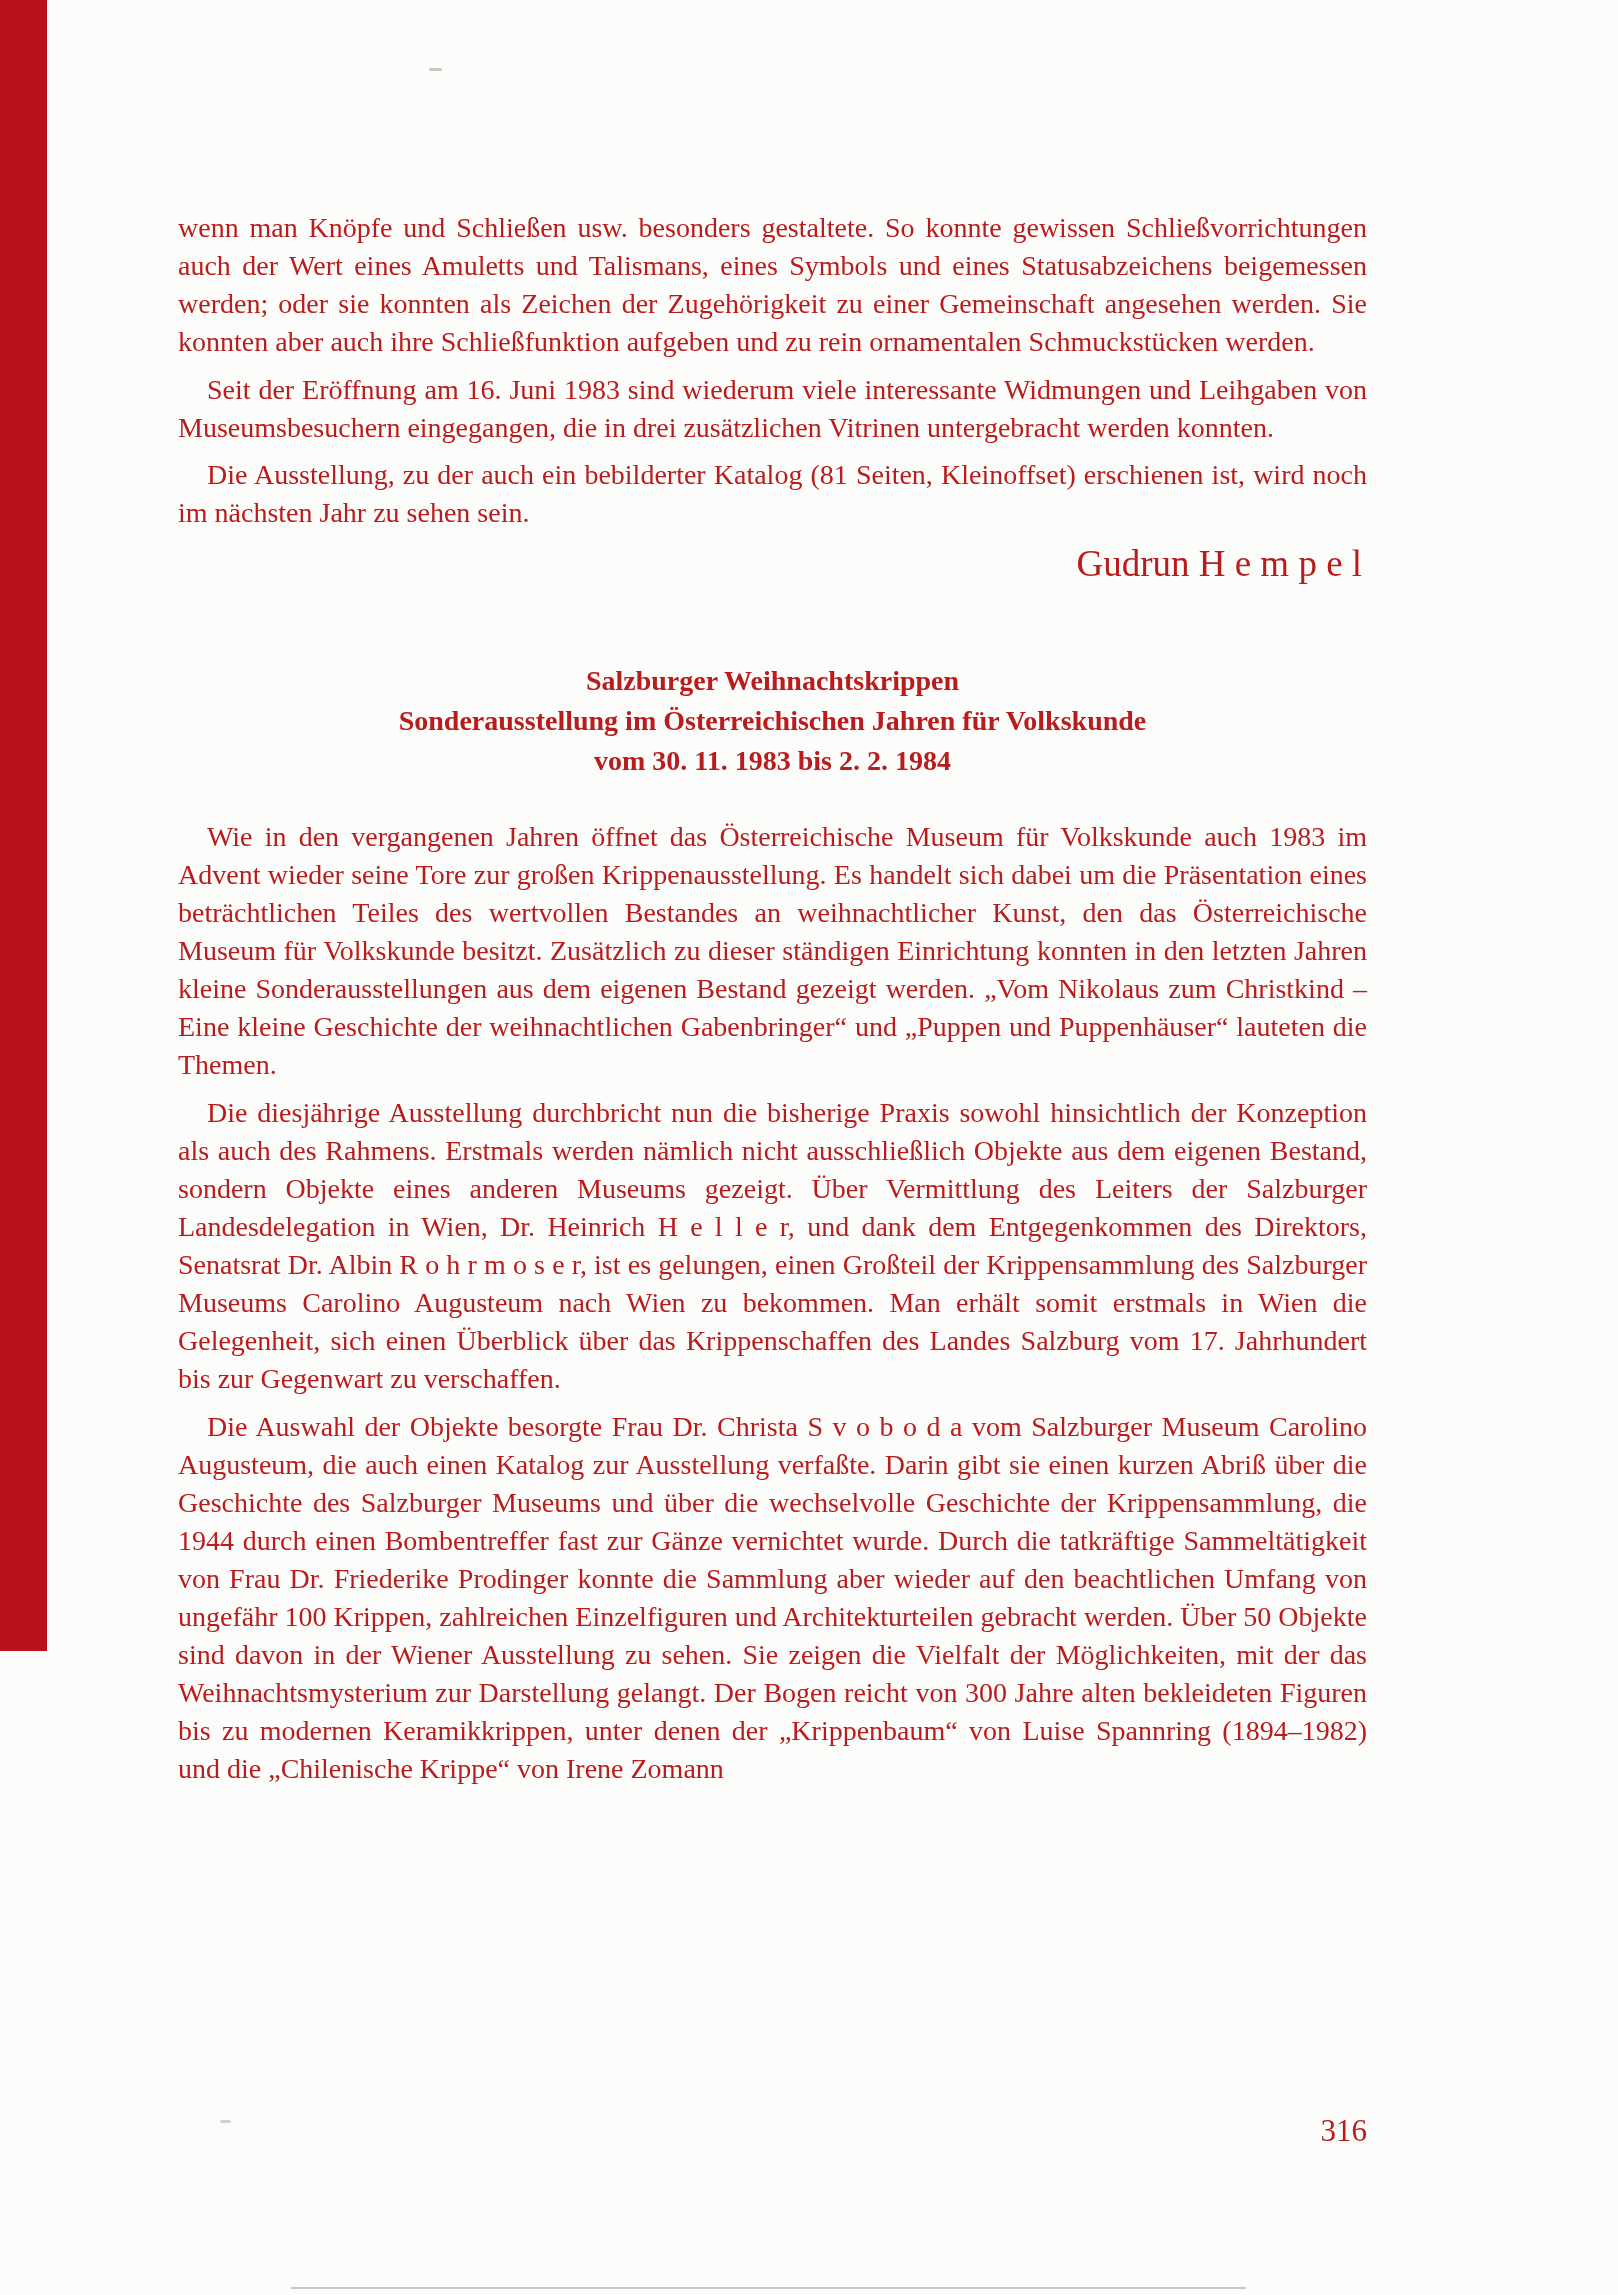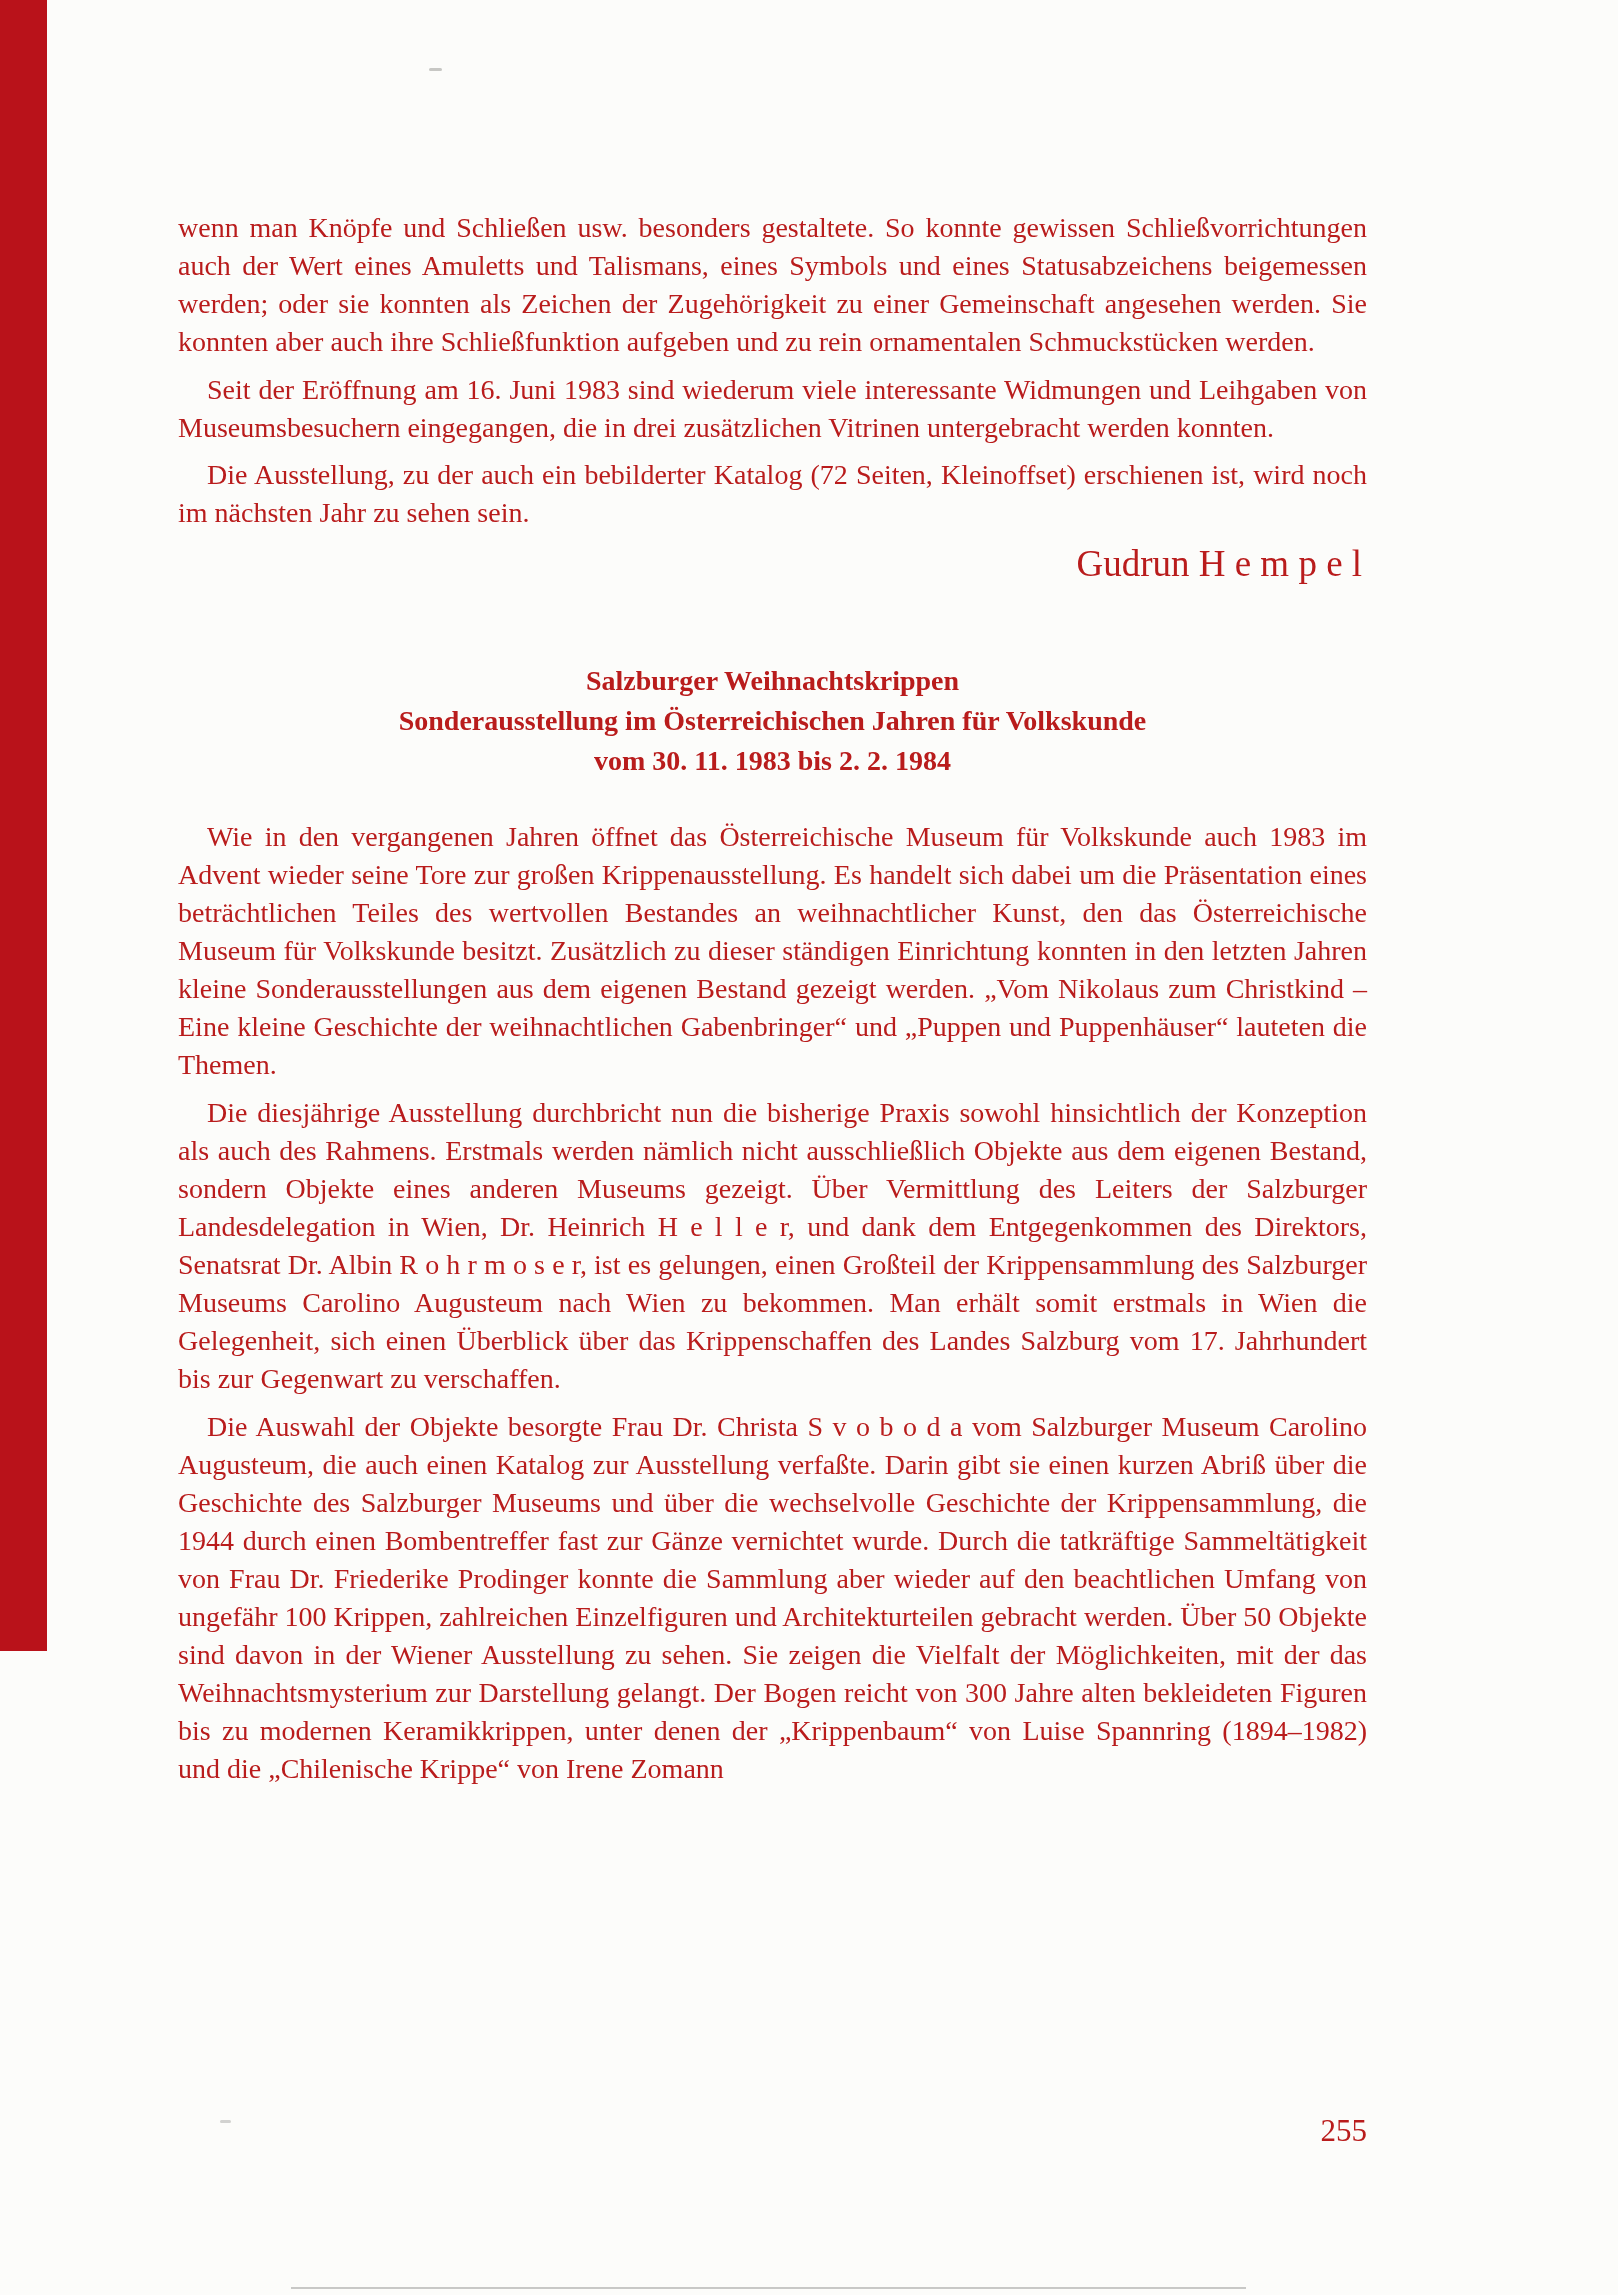--- a/index.html
+++ b/index.html
@@ -103,34 +103,34 @@
   <div class="scan-mark-top"></div>
   <div class="scan-mark-bottom"></div>
   <div class="scan-edge-line"></div>
 
   <div class="content">
 
     <p class="para">wenn man Knöpfe und Schließen usw. besonders gestaltete. So konnte gewissen Schließvorrichtungen auch der Wert eines Amuletts und Talismans, eines Symbols und eines Statusabzeichens beigemessen werden; oder sie konnten als Zeichen der Zugehörigkeit zu einer Gemeinschaft angesehen werden. Sie konnten aber auch ihre Schließfunktion aufgeben und zu rein ornamentalen Schmuckstücken werden.</p>
 
     <p class="para indent">Seit der Eröffnung am 16. Juni 1983 sind wiederum viele interessante Widmungen und Leihgaben von Museumsbesuchern eingegangen, die in drei zusätzlichen Vitrinen untergebracht werden konnten.</p>
 
-    <p class="para indent">Die Ausstellung, zu der auch ein bebilderter Katalog (72 Seiten, Kleinoffset) erschienen ist, wird noch im nächsten Jahr zu sehen sein.</p>
+    <p class="para indent">Die Ausstellung, zu der auch ein bebilderter Katalog (81 Seiten, Kleinoffset) erschienen ist, wird noch im nächsten Jahr zu sehen sein.</p>
 
     <div class="signature">Gudrun H e m p e l</div>
 
     <div class="heading-block">
       <div class="heading-line">Salzburger Weihnachtskrippen</div>
       <div class="heading-line">Sonderausstellung im Österreichischen Jahren für Volkskunde</div>
       <div class="heading-line">vom 30. 11. 1983 bis 2. 2. 1984</div>
     </div>
 
     <p class="para indent body-start">Wie in den vergangenen Jahren öffnet das Österreichische Museum für Volkskunde auch 1983 im Advent wieder seine Tore zur großen Krippenausstellung. Es handelt sich dabei um die Präsentation eines beträchtlichen Teiles des wertvollen Bestandes an weihnachtlicher Kunst, den das Österreichische Museum für Volkskunde besitzt. Zusätzlich zu dieser ständigen Einrichtung konnten in den letzten Jahren kleine Sonderausstellungen aus dem eigenen Bestand gezeigt werden. „Vom Nikolaus zum Christkind – Eine kleine Geschichte der weihnachtlichen Gabenbringer“ und „Puppen und Puppenhäuser“ lauteten die Themen.</p>
 
     <p class="para indent">Die diesjährige Ausstellung durchbricht nun die bisherige Praxis sowohl hinsichtlich der Konzeption als auch des Rahmens. Erstmals werden nämlich nicht ausschließlich Objekte aus dem eigenen Bestand, sondern Objekte eines anderen Museums gezeigt. Über Vermittlung des Leiters der Salzburger Landesdelegation in Wien, Dr. Heinrich H e l l e r, und dank dem Entgegenkommen des Direktors, Senatsrat Dr. Albin R o h r m o s e r, ist es gelungen, einen Großteil der Krippensammlung des Salzburger Museums Carolino Augusteum nach Wien zu bekommen. Man erhält somit erstmals in Wien die Gelegenheit, sich einen Überblick über das Krippenschaffen des Landes Salzburg vom 17. Jahrhundert bis zur Gegenwart zu verschaffen.</p>
 
     <p class="para indent">Die Auswahl der Objekte besorgte Frau Dr. Christa S v o b o d a vom Salzburger Museum Carolino Augusteum, die auch einen Katalog zur Ausstellung verfaßte. Darin gibt sie einen kurzen Abriß über die Geschichte des Salzburger Museums und über die wechselvolle Geschichte der Krippensammlung, die 1944 durch einen Bombentreffer fast zur Gänze vernichtet wurde. Durch die tatkräftige Sammeltätigkeit von Frau Dr. Friederike Prodinger konnte die Sammlung aber wieder auf den beachtlichen Umfang von ungefähr 100 Krippen, zahlreichen Einzelfiguren und Architekturteilen gebracht werden. Über 50 Objekte sind davon in der Wiener Ausstellung zu sehen. Sie zeigen die Vielfalt der Möglichkeiten, mit der das Weihnachtsmysterium zur Darstellung gelangt. Der Bogen reicht von 300 Jahre alten bekleideten Figuren bis zu modernen Keramikkrippen, unter denen der „Krippenbaum“ von Luise Spannring (1894–1982) und die „Chilenische Krippe“ von Irene Zomann</p>
 
   </div>
 
-  <div class="page-number">255</div>
+  <div class="page-number">316</div>
 
 </div>
 
 
 </body></html>

